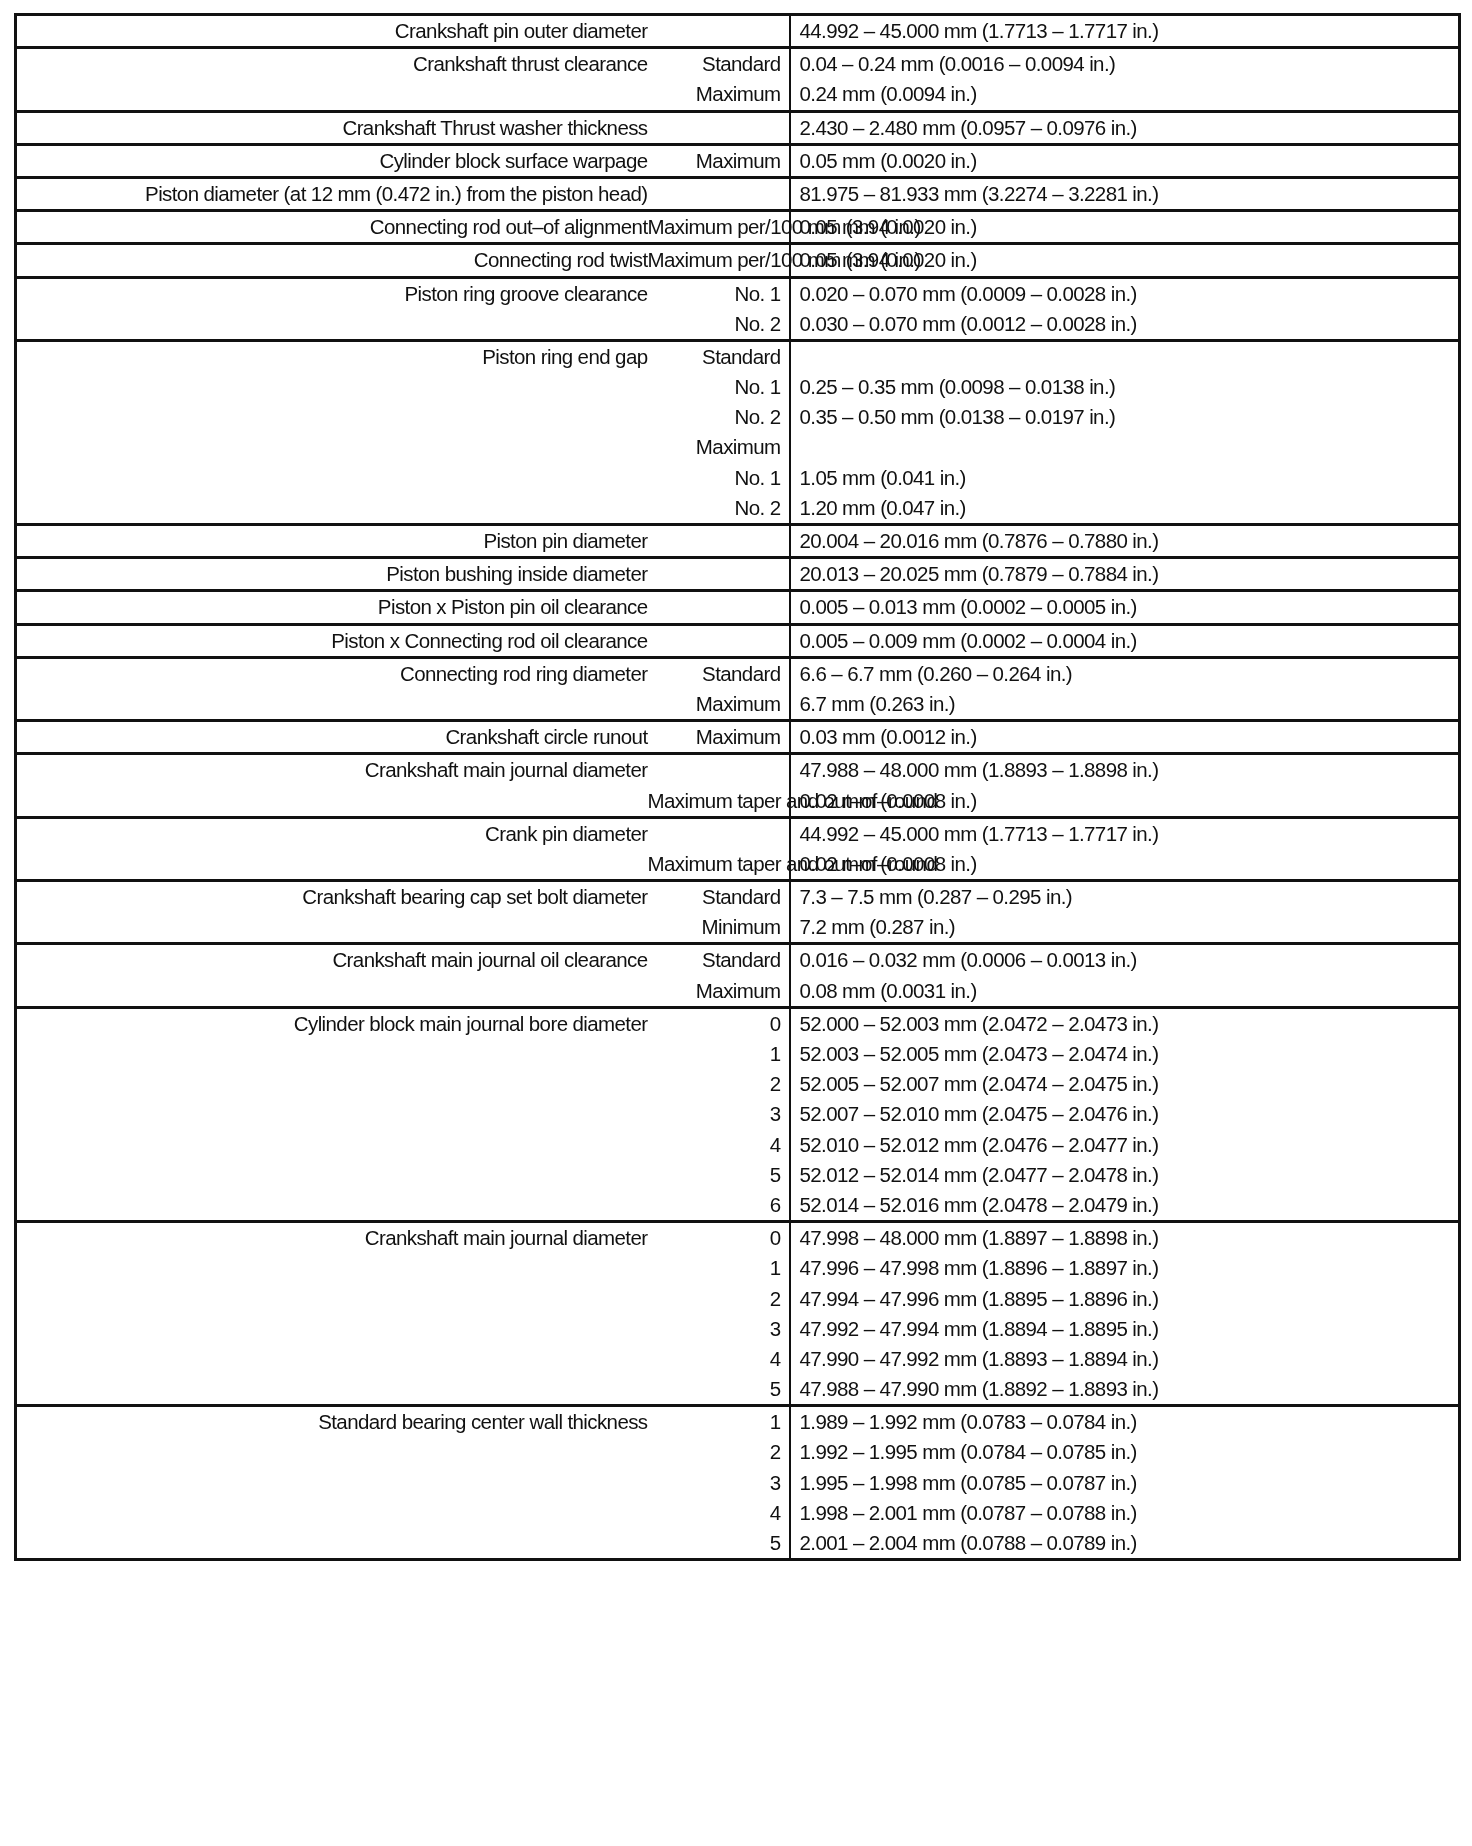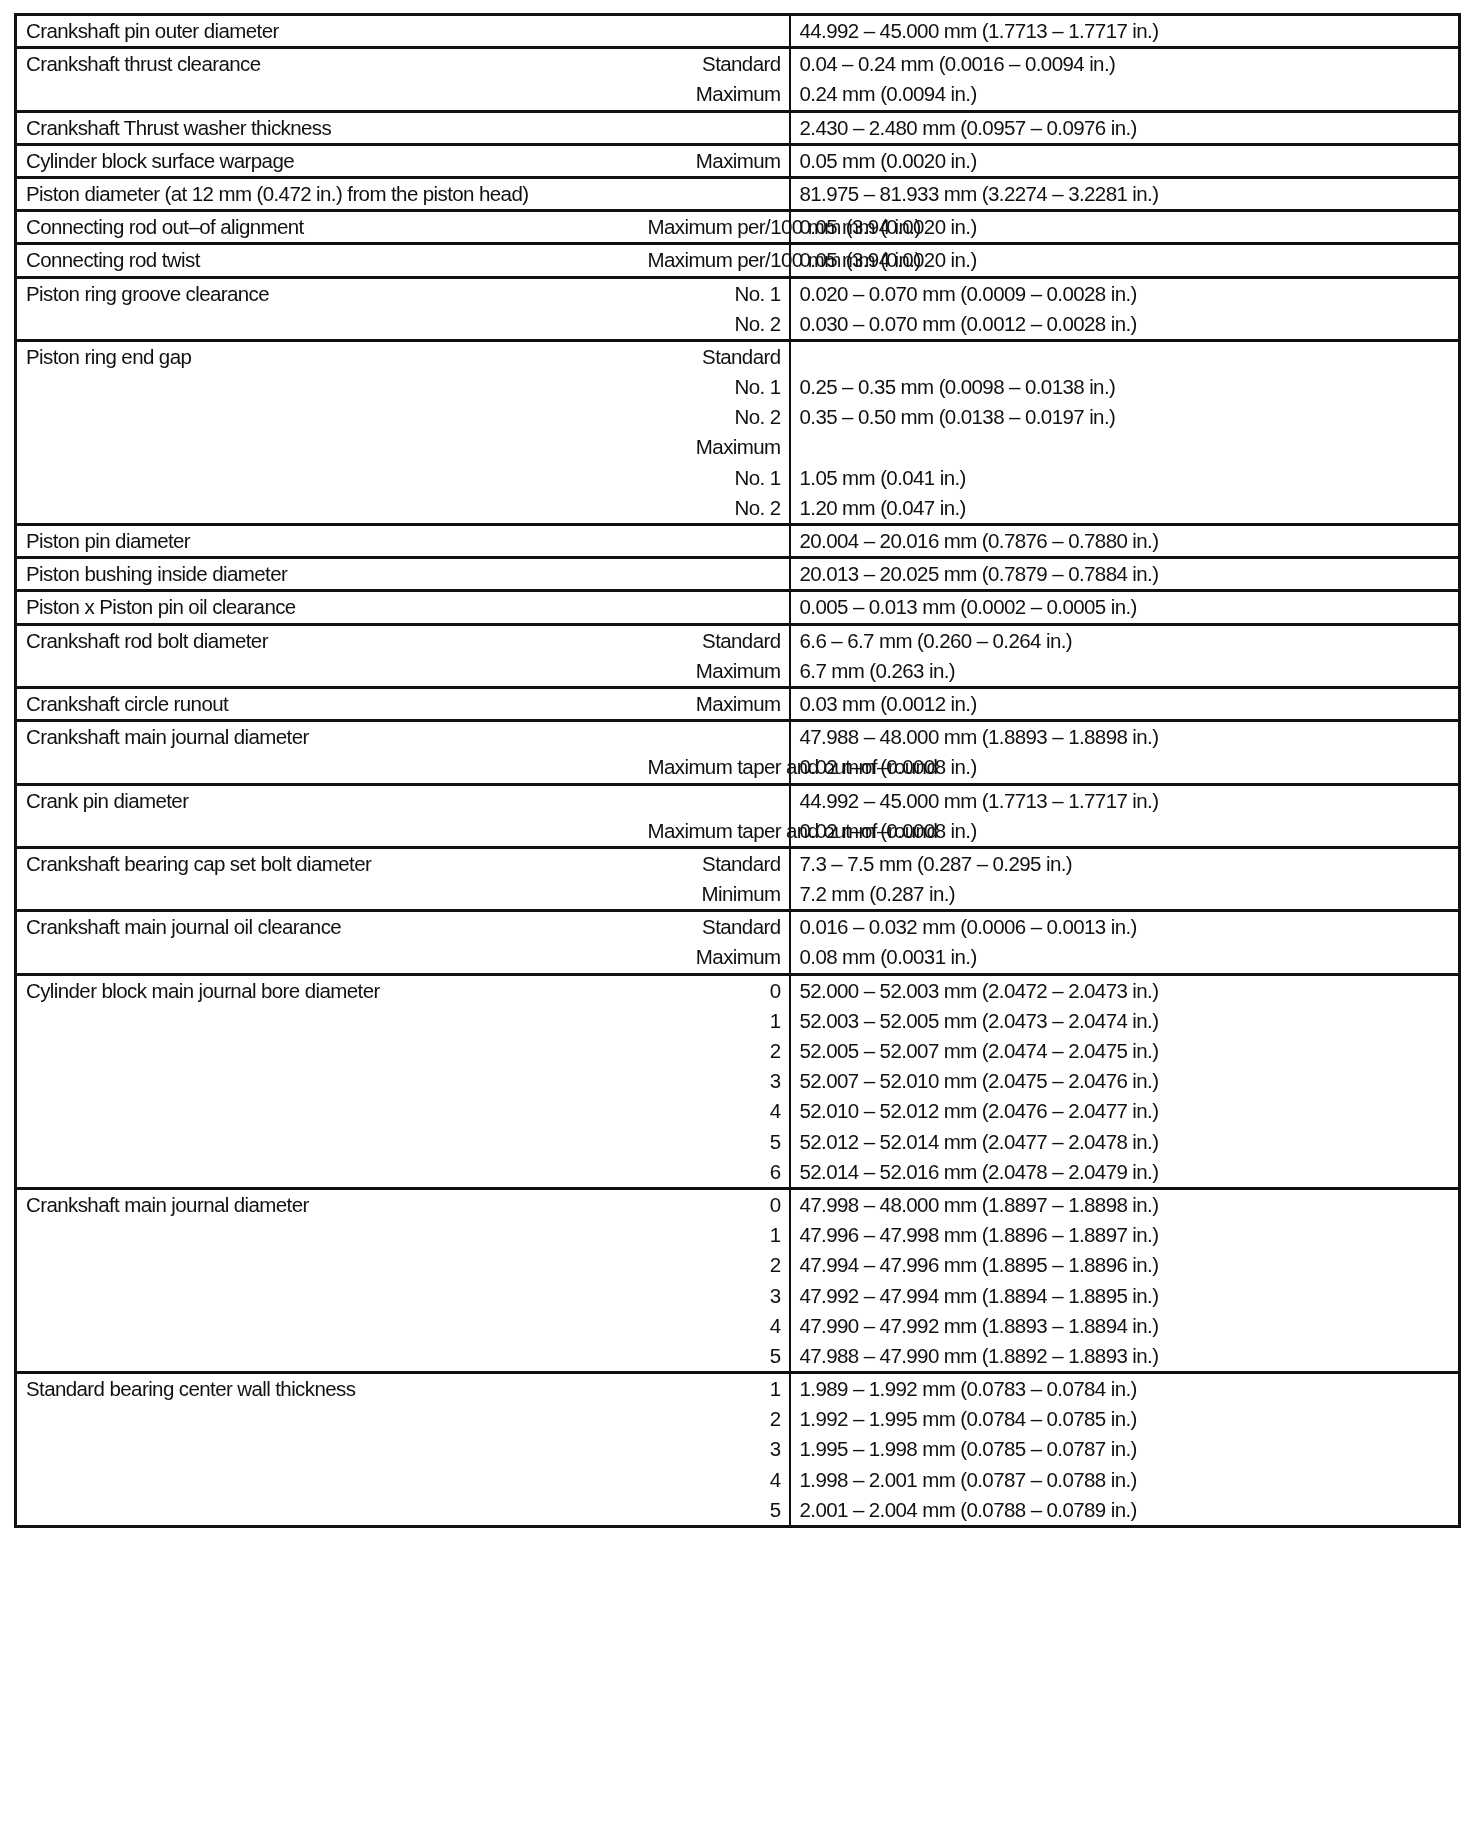--- a/index.html
+++ b/index.html
@@ -31,20 +31,21 @@
       padding: 0;
       font-size: 20.5px;
       line-height: 30.2px;
     }
     #spec-table col.c-item { width: 632px; }
     #spec-table col.c-cond { width: 142px; }
     #spec-table col.c-val  { width: 670px; }
     td.item {
       padding-left: 9px !important;
       border-right: none;
+      text-align: right;
     }
     td.cond {
       text-align: right;
       padding-right: 8px !important;
       border-right: 2.5px solid #111;
       white-space: nowrap;
       overflow: visible;
       direction: rtl;
     }
     td.cond .line { direction: ltr; unicode-bidi: plaintext; }
@@ -209,21 +210,32 @@
         </td>
         <td class="cond">
           <span class="line"></span>
         </td>
         <td class="val">
           <span class="line">0.005 – 0.013 mm (0.0002 – 0.0005 in.)</span>
         </td>
       </tr>
       <tr>
         <td class="item">
-          <span class="line">Crankshaft rod bolt diameter</span>
+          <span class="line">Piston x Connecting rod oil clearance</span>
+        </td>
+        <td class="cond">
+          <span class="line"></span>
+        </td>
+        <td class="val">
+          <span class="line">0.005 – 0.009 mm (0.0002 – 0.0004 in.)</span>
+        </td>
+      </tr>
+      <tr>
+        <td class="item">
+          <span class="line">Connecting rod ring diameter</span>
         </td>
         <td class="cond">
           <span class="line">Standard</span>
           <span class="line">Maximum</span>
         </td>
         <td class="val">
           <span class="line">6.6 – 6.7 mm (0.260 – 0.264 in.)</span>
           <span class="line">6.7 mm (0.263 in.)</span>
         </td>
       </tr>

